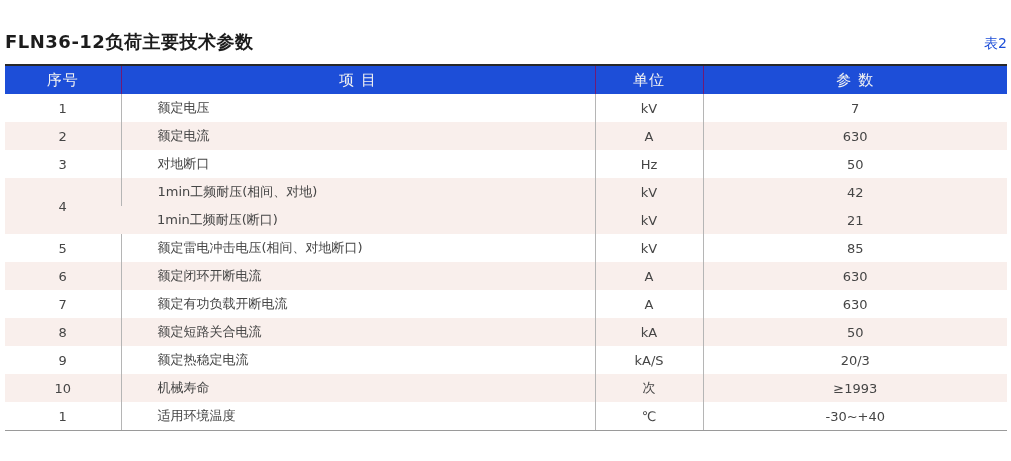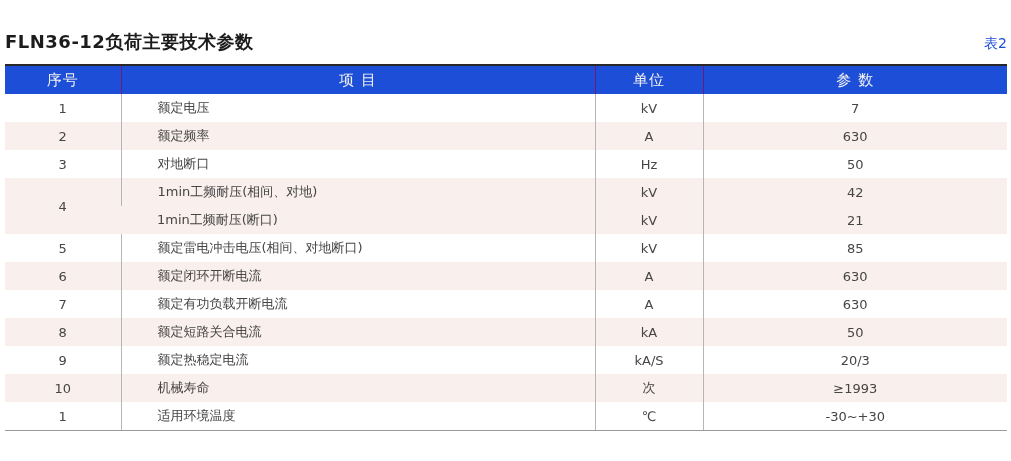--- a/index.html
+++ b/index.html
@@ -100,21 +100,21 @@
     <tbody id="spec-body">
 
     <tr>
           <td>1</td>
           <td class="item-cell">额定电压</td>
           <td>kV</td>
           <td>7</td>
         </tr>
         <tr class="shade">
           <td>2</td>
-          <td class="item-cell">额定频率</td>
+          <td class="item-cell">额定电流</td>
           <td>A</td>
           <td>630</td>
         </tr>
         <tr>
           <td>3</td>
           <td class="item-cell">对地断口</td>
           <td>Hz</td>
           <td>50</td>
         </tr>
         <tr class="shade">
@@ -161,17 +161,17 @@
         <tr class="shade">
           <td>10</td>
           <td class="item-cell">机械寿命</td>
           <td>次</td>
           <td>≥1993</td>
         </tr>
         <tr class="last">
           <td>1</td>
           <td class="item-cell">适用环境温度</td>
           <td>℃</td>
-          <td>-30~+30</td>
+          <td>-30~+40</td>
         </tr>
       </tbody>
   </table>
 </div>
 
 </body></html>

